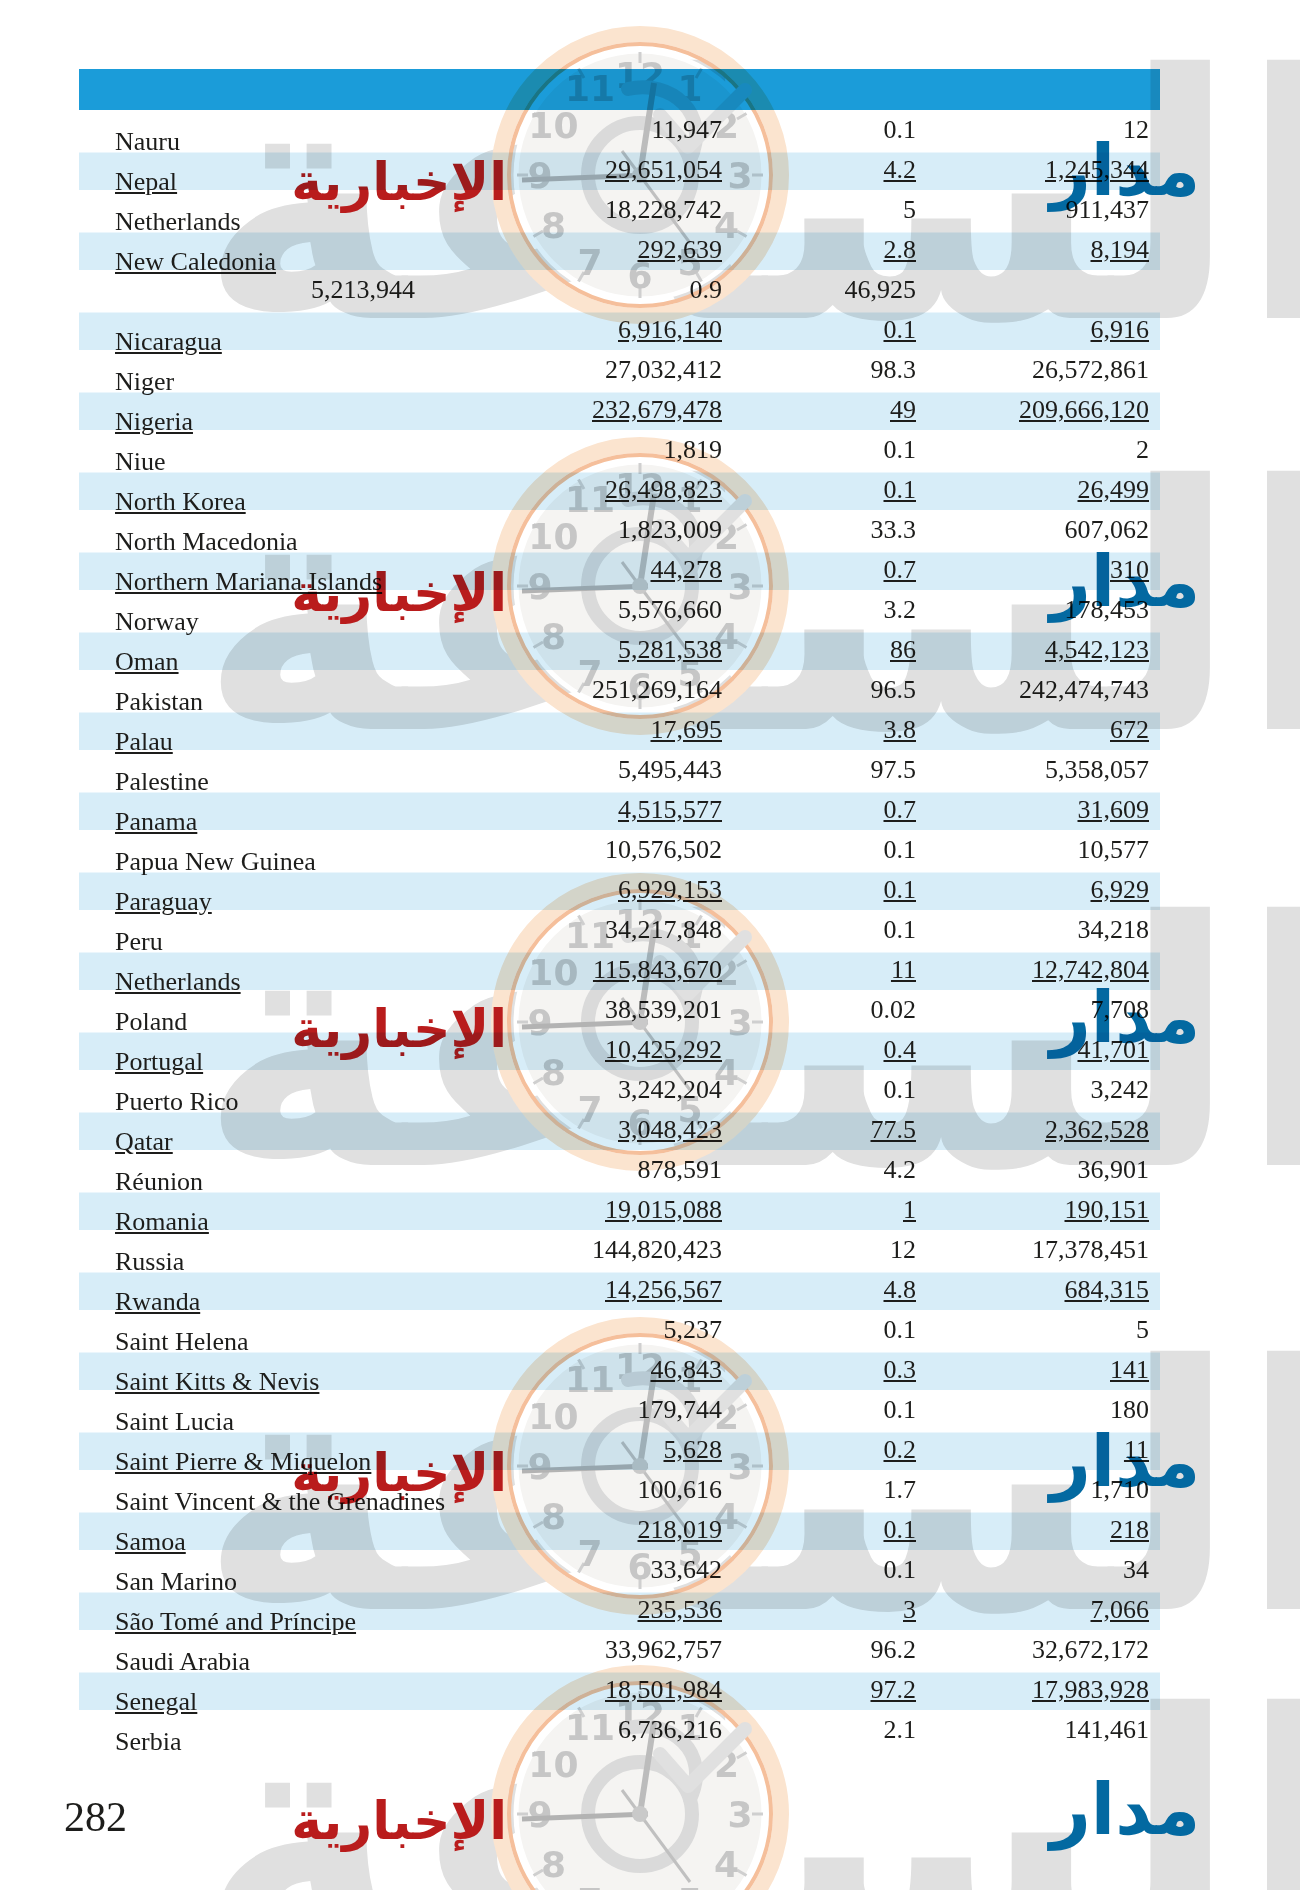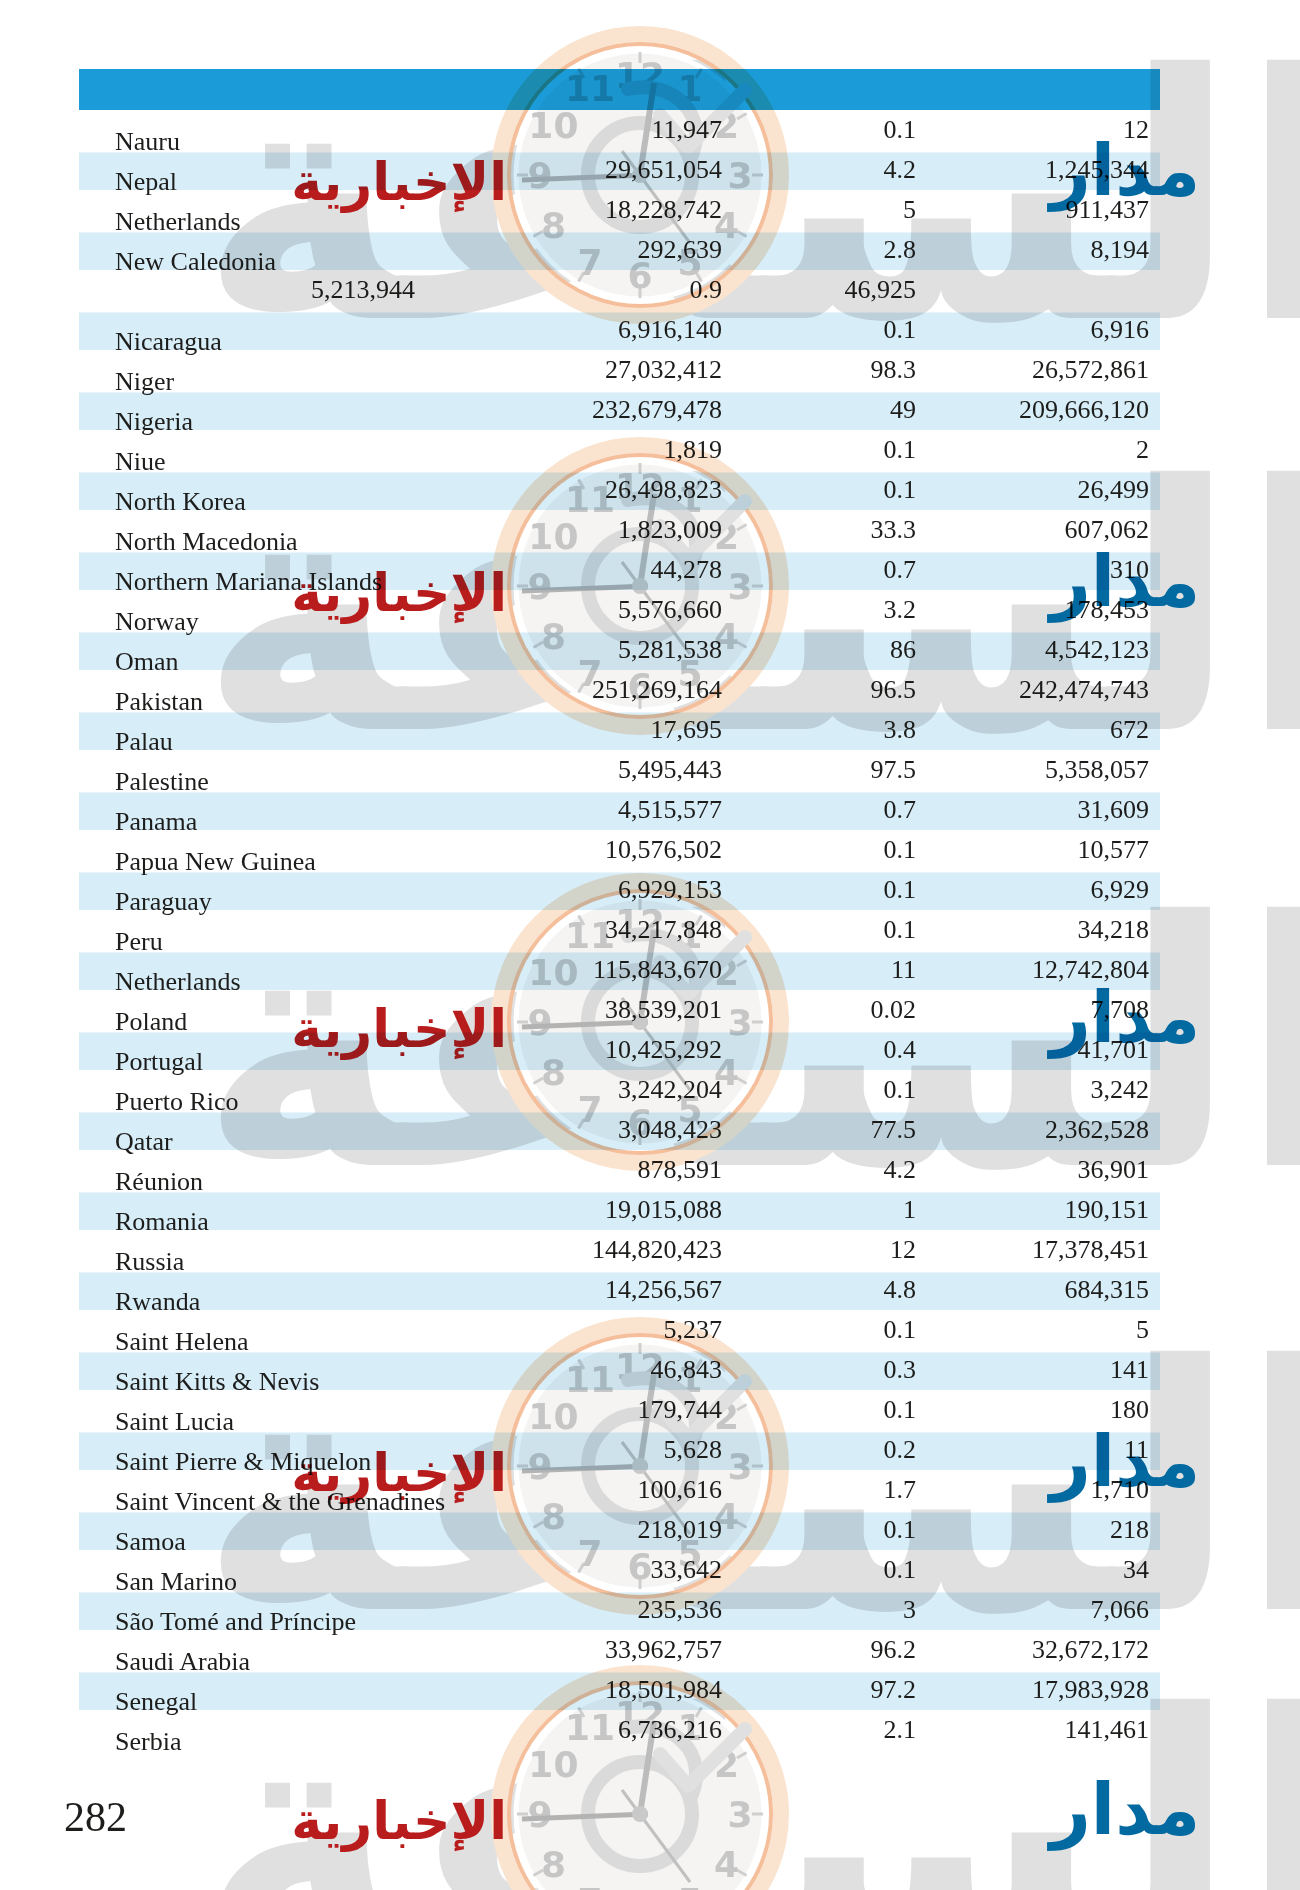--- a/index.html
+++ b/index.html
@@ -9,21 +9,21 @@
     font-family:"Liberation Serif", serif; color:#1d1d1b;
   }
   
   .tablewrap { position:absolute; left:79px; top:69px; width:1081px; }
   .header-bar { height:41px; background:var(--header-bar,#1b9cd9); }
   .row {
     display:grid;
     grid-template-columns:336px 307px 194px 233px;
     padding-right:11px; height:40px;
   }
-  .row.alt { background:var(--row-alt,#d7edf8); box-shadow:inset 0 2.5px 0 #ffffff; }
+  .row.alt { background:var(--row-alt,#d7edf8); box-shadow:inset 0 2.5px 0 #ffffff;text-decoration:underline; }
   .cell { line-height:40px; font-size:26px; white-space:nowrap; }
   .cell.name { padding-left:36px;margin-top:12px; }
   .cell.num { text-align:right; font-variant-numeric:oldstyle-nums; }
   
   .page-number { position:absolute; left:64px; top:1793px; font-size:42px; }
   
   .wm-layer { position:absolute; inset:0; pointer-events:none; }
   .wm {
     position:absolute; left:0; width:1300px; height:0;
     mix-blend-mode:multiply;

